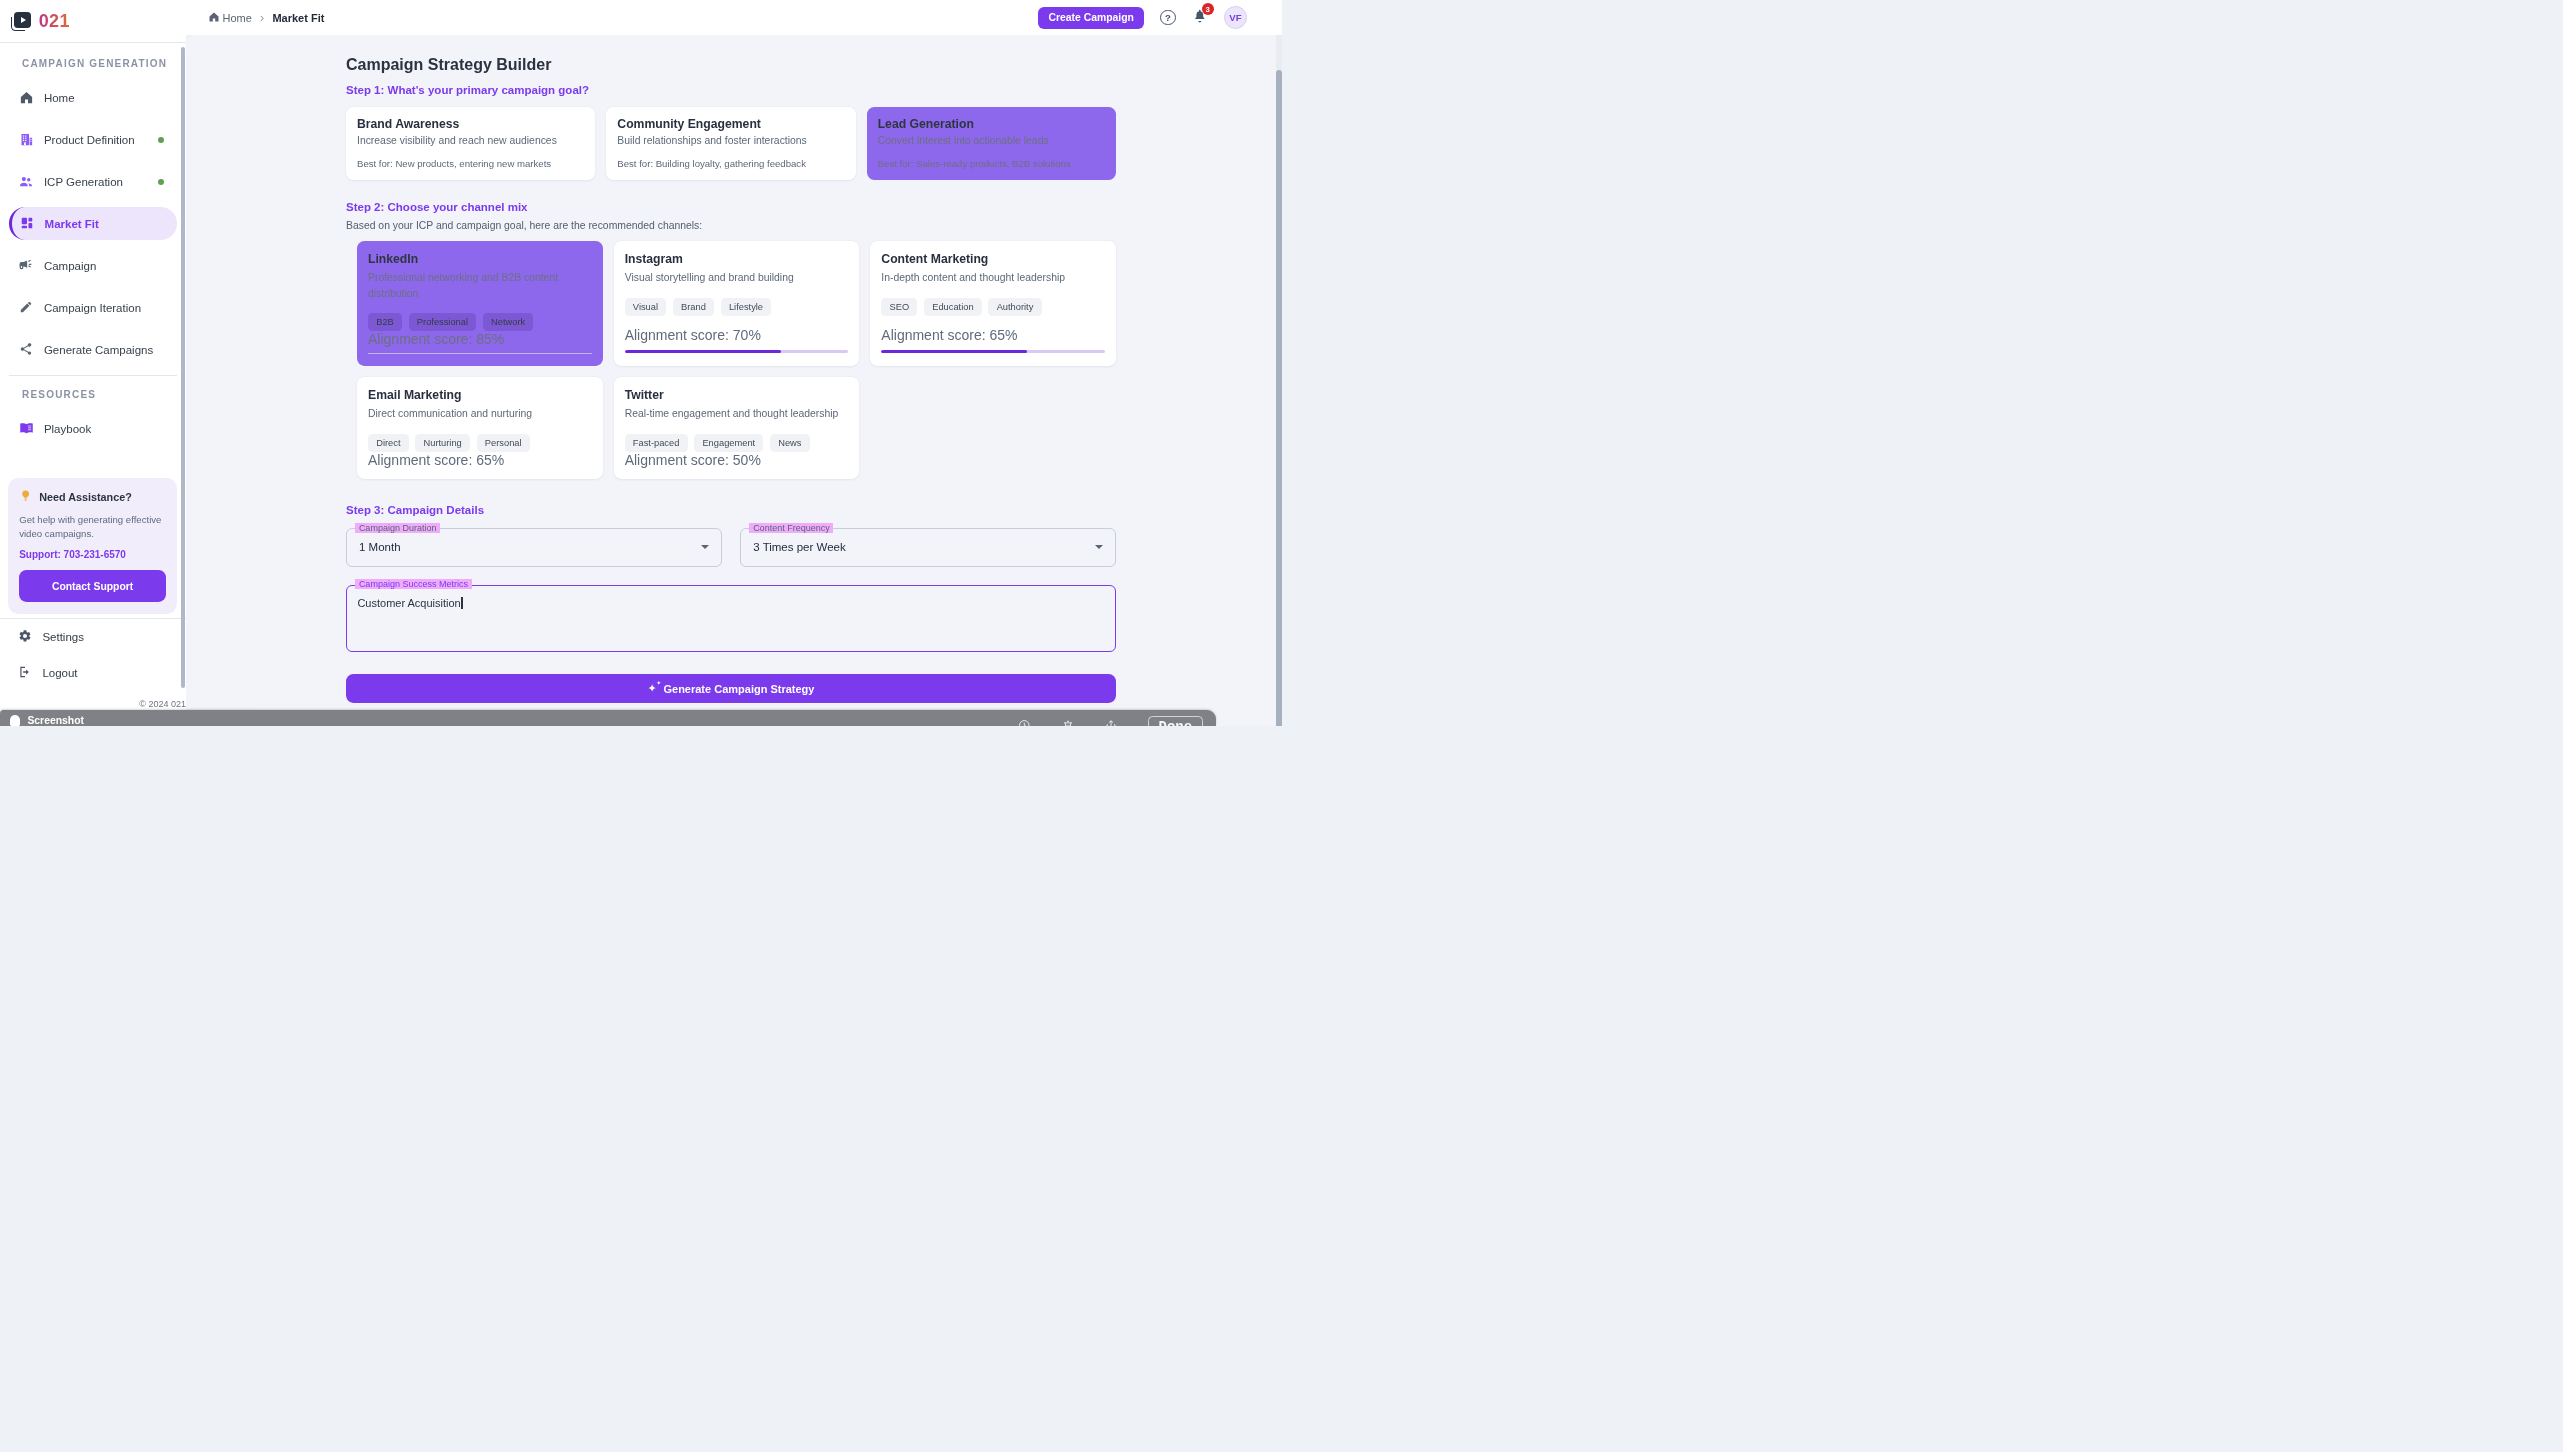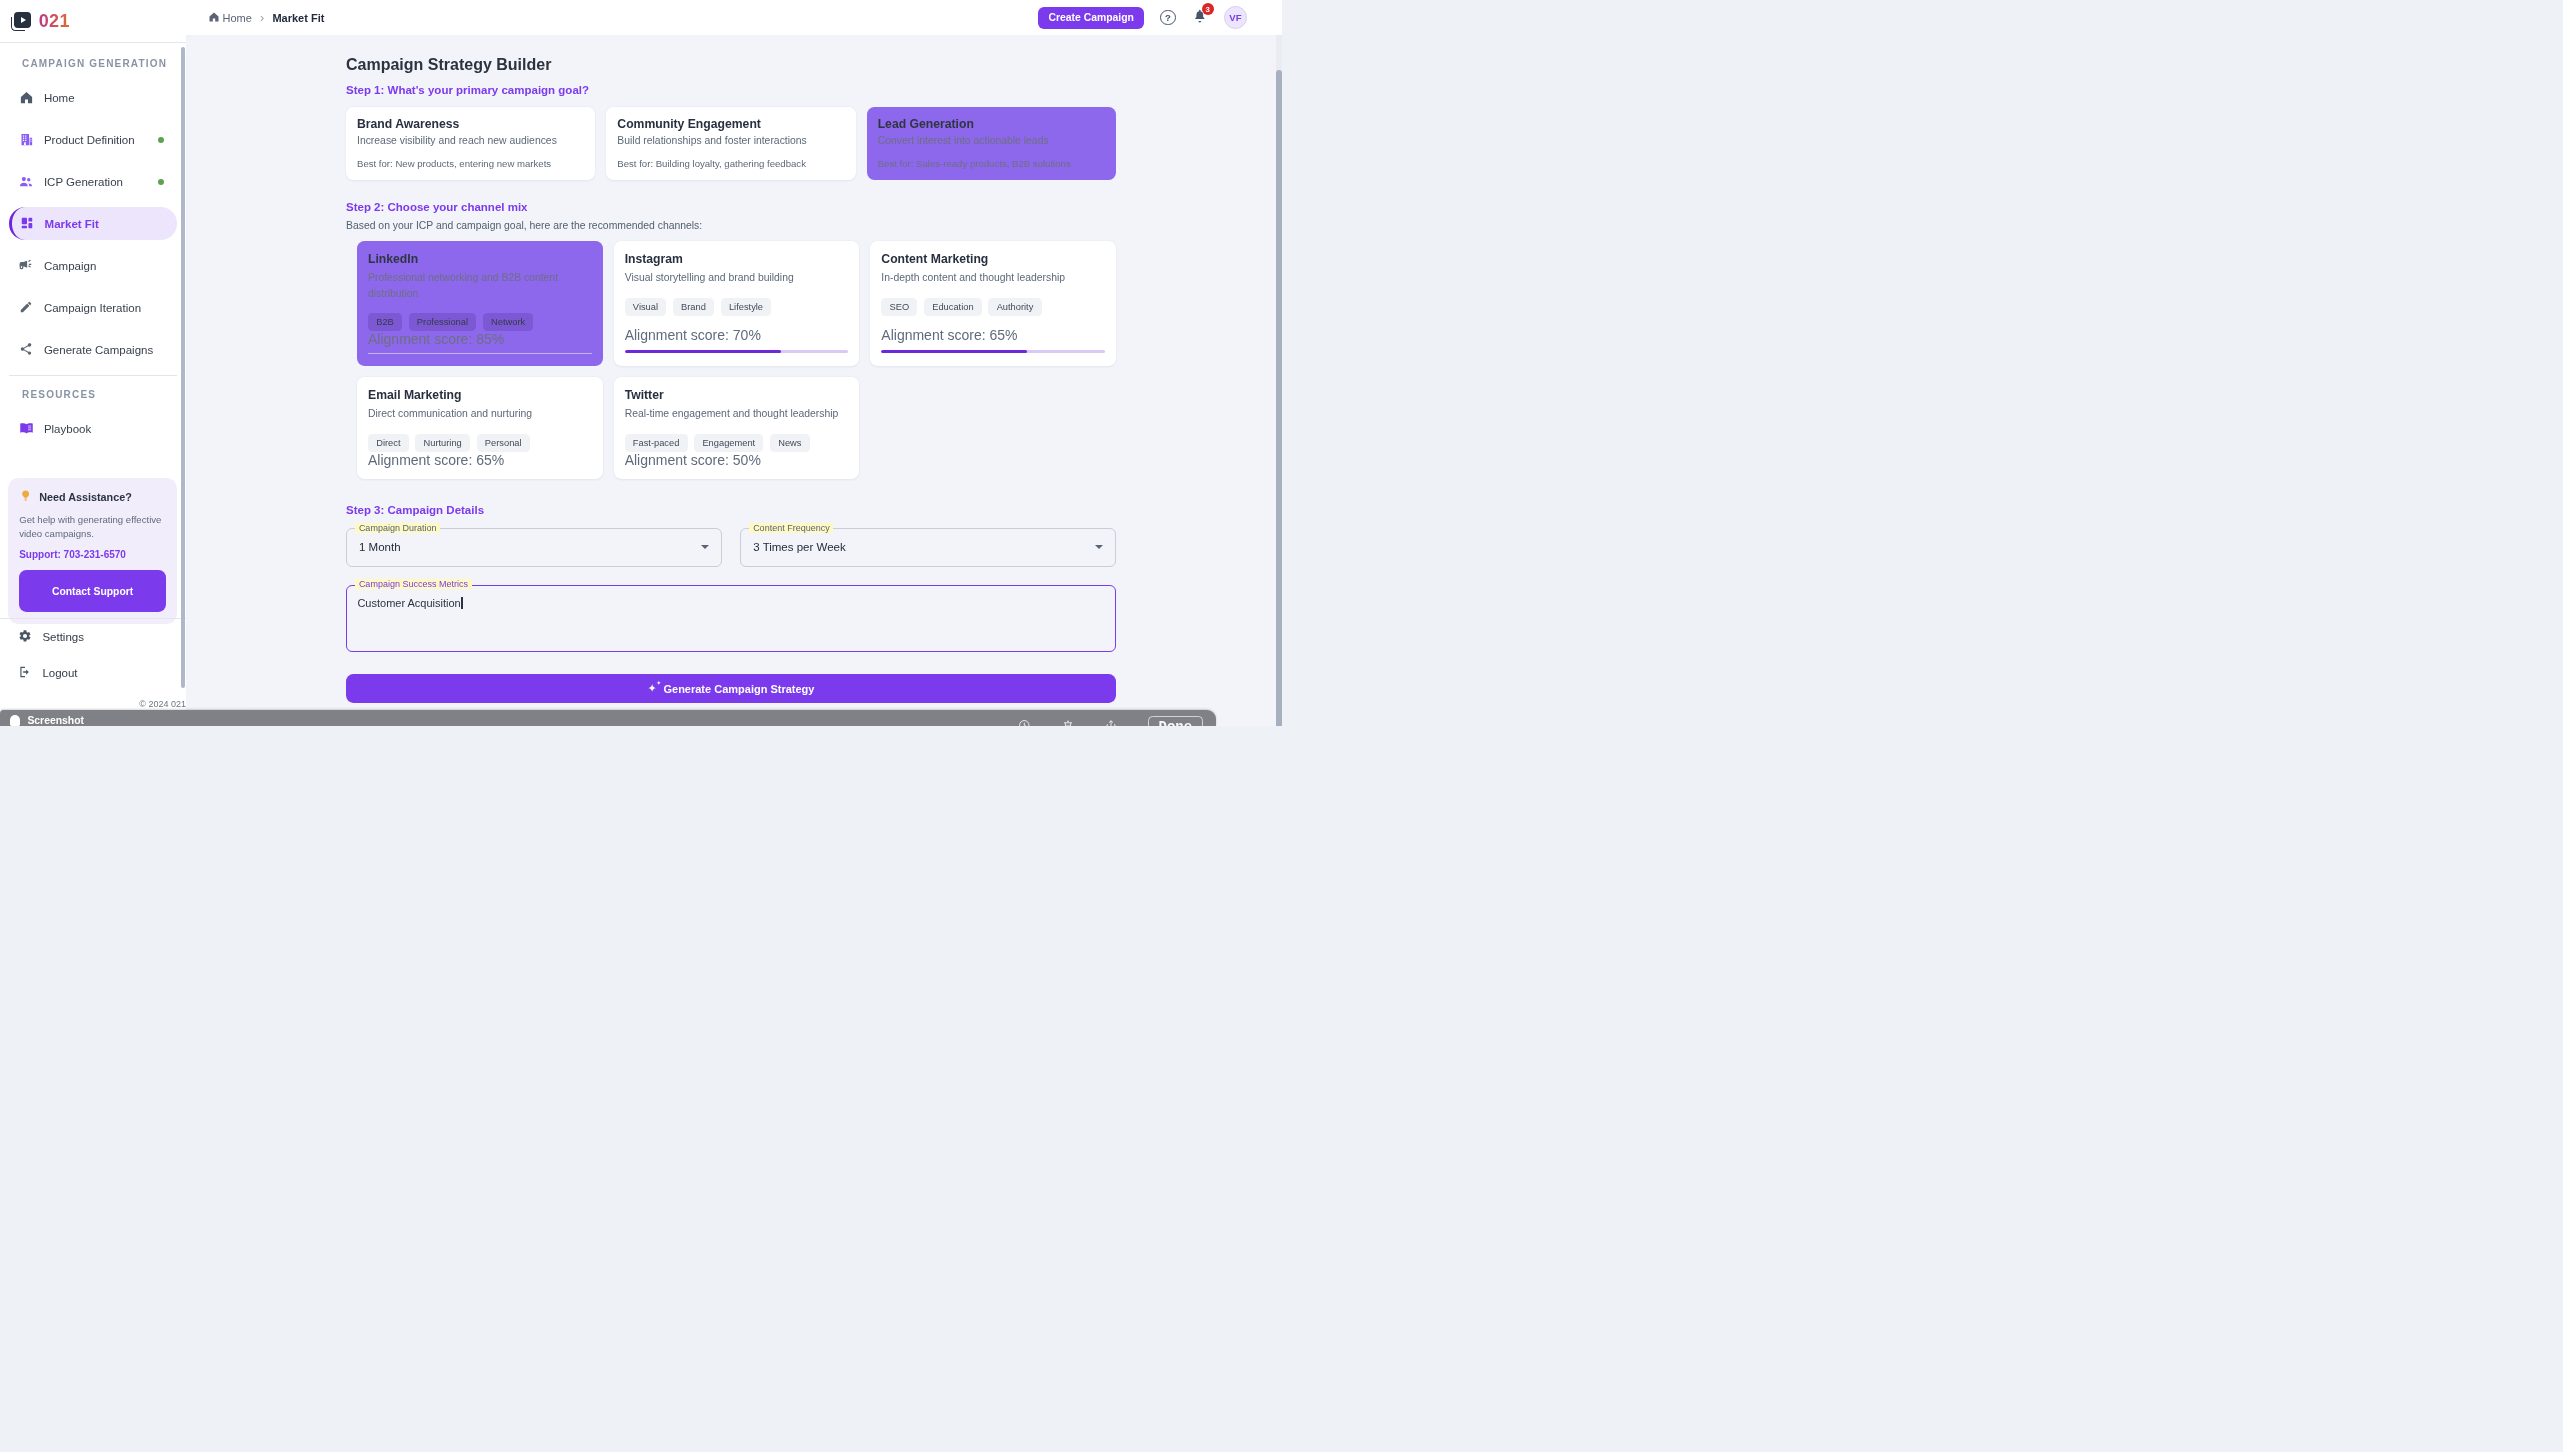--- a/index.html
+++ b/index.html
@@ -24,21 +24,21 @@
   .nav-item.active .lbl { color:#7c3aed; font-weight:bold; }
   .dot { width:6px; height:6px; border-radius:50%; background:#5fa053; margin-left:auto; margin-right:4.4px; }
   .ico-slate { color:#4d5a6a; } .ico-gray { color:#5b6673; } .ico-purple { color:#8b5cf6; } .ico-accent { color:#7c3aed; }
   .nav-div { border-top:0.7px solid #e3e6ec; margin:9px 0 13.3px 0; }
 
   .assist { position:absolute; left:8.2px; right:9px; top:478px; background:#f1edfb; border-radius:10.4px; padding:11px 11px 12px 11px; }
   .assist-head { display:flex; align-items:center; gap:6.7px; }
   .assist-title { font-size:10.8px; font-weight:bold; color:#2b3342; }
   .assist-body { font-size:9.6px; color:#5d6b7e; line-height:1.45; margin-top:7.4px; }
   .assist-support { font-size:10px; font-weight:bold; color:#7c3aed; margin-top:8.2px; }
-  .assist-btn { margin-top:10.4px; width:100%; height:42px; background:#7c3aed; color:#fff; font-size:10.4px; font-weight:bold; border:none; border-radius:7.4px; display:flex; align-items:center; justify-content:center; cursor:pointer; font-family:inherit; }
+  .assist-btn { margin-top:10.4px; width:100%; height:32px; background:#7c3aed; color:#fff; font-size:10.4px; font-weight:bold; border:none; border-radius:7.4px; display:flex; align-items:center; justify-content:center; cursor:pointer; font-family:inherit; }
 
   .side-div2 { position:absolute; left:0; right:0; top:618px; border-top:0.7px solid #e3e6ec; }
   .side-item { position:absolute; left:9px; right:9px; height:28px; display:flex; align-items:center; gap:10.4px; padding:0 9px; cursor:pointer; }
   .side-item .lbl { font-size:11.5px; font-weight:500; color:#333b49; }
   .copyright { position:absolute; left:0; right:0; top:699px; text-align:right; font-size:9px; color:#6a7585; }
   .side-scroll { position:absolute; right:1.5px; top:47px; width:3.7px; height:641px; background:#aeb8c8; border-radius:2.2px; }
 
   
   .header { position:absolute; left:186px; right:0; top:0; height:35px; background:#fff; z-index:1; }
   .breadcrumb { position:absolute; left:21.5px; top:0; height:35px; display:flex; align-items:center; gap:5.2px; }
@@ -80,21 +80,21 @@
   .bar-fill { height:100%; background:#6d28d9; border-radius:2.2px; }
   .ch-card.selected { background:#8d67ec; box-shadow:none; }
   .ch-card.selected .ch-name { color:#2f3542; }
   .ch-card.selected .ch-desc, .ch-card.selected .score { color:#6d7080; }
   .ch-card.selected .tag { background:rgba(40,10,90,.16); color:#343b49; }
   .ch-card.selected .bar { background:#c7b2f0; }
 
   .s3 { margin-top:24.5px; }
   .fields { margin-top:12.6px; display:grid; grid-template-columns:1fr 1fr; gap:18.5px; }
   .field { position:relative; height:39px; border:0.7px solid #c6ced9; border-radius:6px; cursor:pointer; }
-  .field-label { position:absolute; top:-6px; left:8.2px; background:#fef9c3; padding:0 3.7px; font-size:9px; color:#5a6474; }
+  .field-label { position:absolute; top:-6px; left:8.2px; background:#f0abfc; padding:0 3.7px; font-size:9px; color:#5a6474; }
   .field-value { position:absolute; left:12px; top:12px; font-size:11.5px; color:#232c3c; }
   .field-arrow { position:absolute; right:12px; top:16.3px; width:0; height:0; border-left:4.1px solid transparent; border-right:4.1px solid transparent; border-top:4.8px solid #5a6474; }
   .metrics { position:relative; margin-top:18px; height:67px; border:1.5px solid #7c3aed; border-radius:6px; cursor:text; }
   .metrics .field-label { color:#7c3aed; top:-6.7px; }
   .metrics-value { position:absolute; left:10.4px; top:10.4px; font-size:11px; color:#2a3342; }
   .caret { display:inline-block; width:1.1px; height:12px; background:#2a3342; vertical-align:-2.2px; margin-left:0.7px; }
   .generate-btn { margin-top:22px; width:100%; height:29px; background:#7c3aed; border:none; border-radius:7.4px; color:#fff; font-size:11px; font-weight:bold; font-family:inherit; display:flex; align-items:center; justify-content:center; gap:6.7px; cursor:pointer; }
   .sparkle { position:relative; font-size:11px; line-height:1; }
   .sparkle small { position:absolute; top:-3px; right:-4.4px; font-size:6px; }
 

